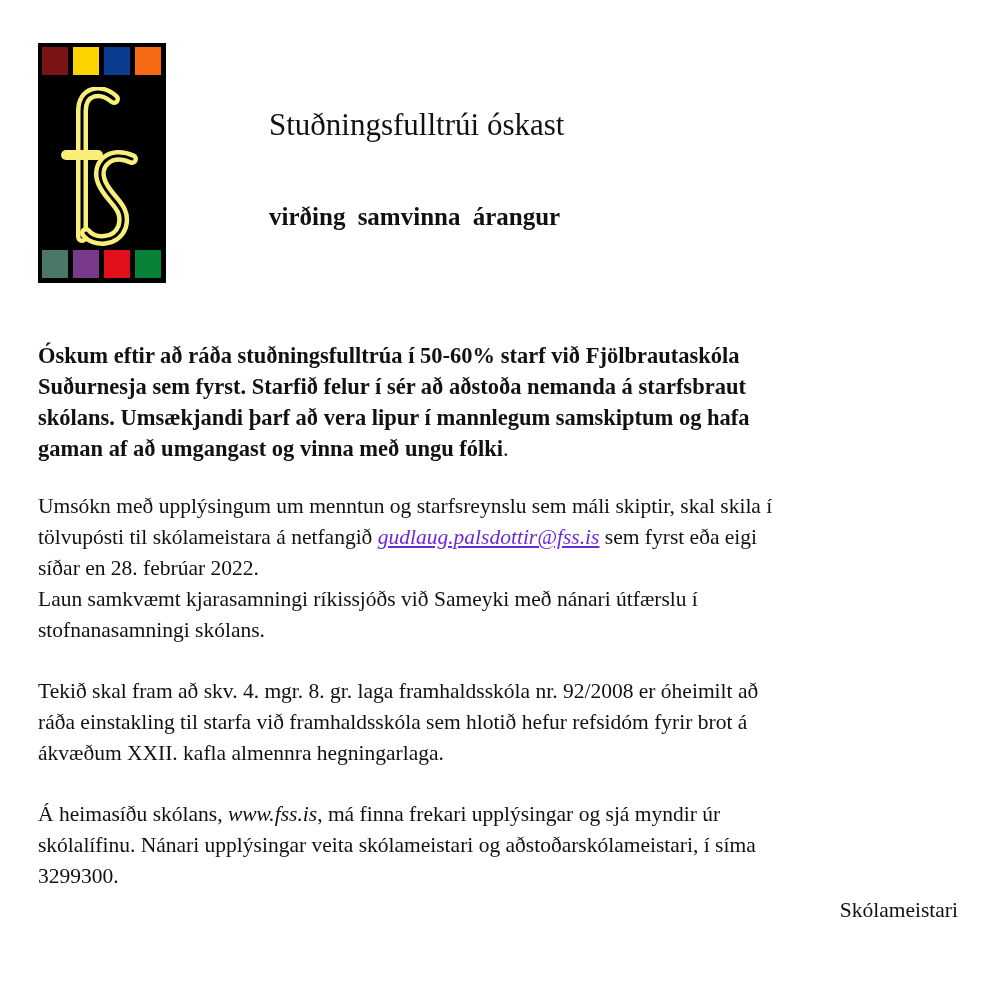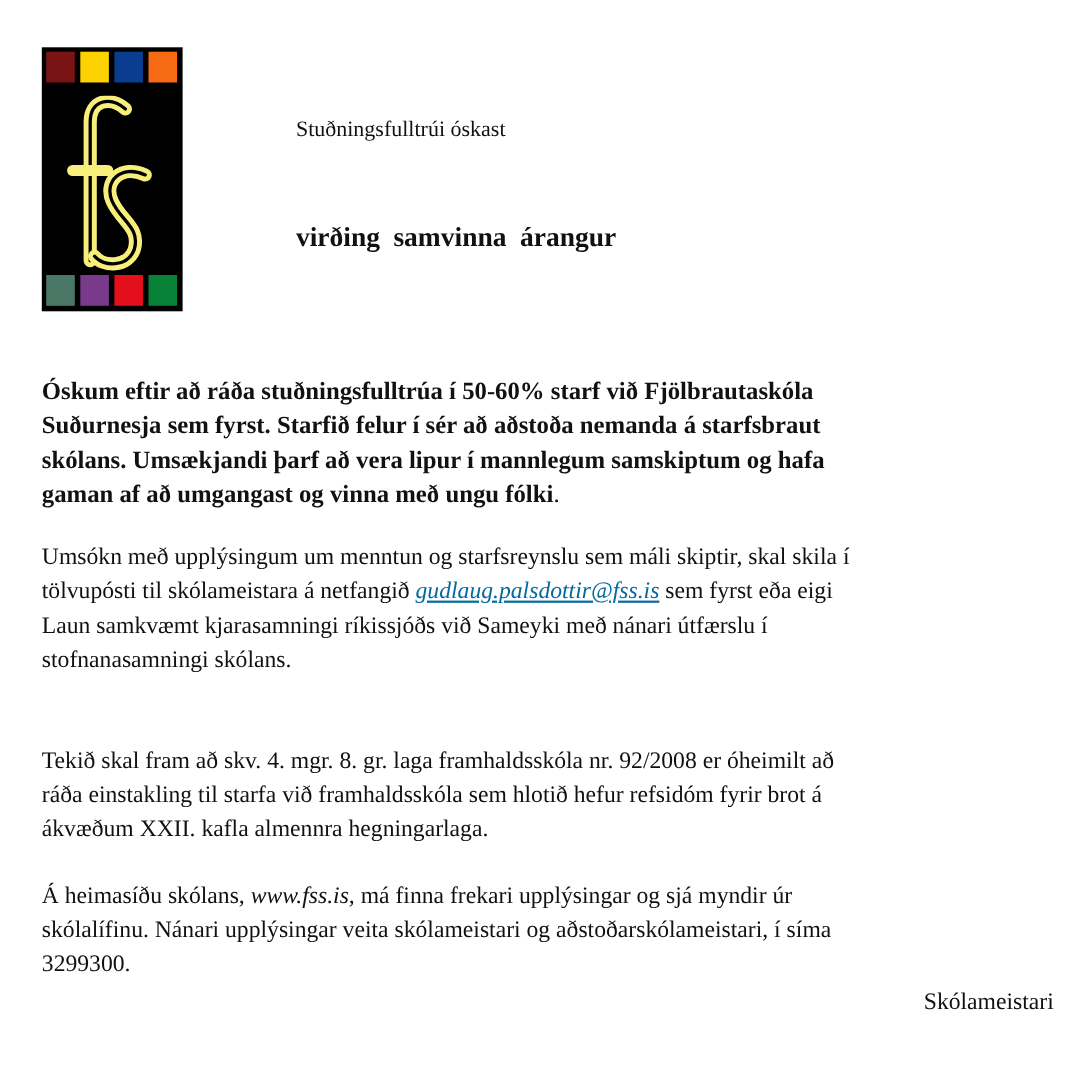--- a/index.html
+++ b/index.html
@@ -1,26 +1,26 @@
 <!DOCTYPE html>
 <html><head>
   <meta charset="utf-8">
   <style>
     html, body { margin: 0; padding: 0; background: #ffffff; }
     body { width: 992px; height: 990px; position: relative; overflow: hidden;
            font-family: "Liberation Serif", "DejaVu Serif", serif; color: #111; }
     .logo { position: absolute; left: 38px; top: 43px; width: 128px; height: 240px; background: #000; }
     .swatch { position: absolute; width: 26px; height: 28px; }
     .logo svg { position: absolute; left: 14px; top: 44px; }
-    .heading { position: absolute; left: 269px; top: 107px; font-size: 20px; font-weight: normal; }
+    .heading { position: absolute; left: 269px; top: 107px; font-size: 31px; font-weight: normal; }
     .motto { position: absolute; left: 269px; top: 203px; font-size: 25px; font-weight: bold; word-spacing: 6px; }
     .p { position: absolute; left: 38px; width: 930px; font-size: 21.5px; line-height: 31px; }
     .bold { font-weight: bold; font-size: 22.5px; line-height: 31px; }
     .line { display: block; white-space: nowrap; }
-    .email { color: #0369a1; font-style: italic; text-decoration: underline; }
+    .email { color: #6d28d9; font-style: italic; text-decoration: underline; }
     .site { font-style: italic; margin-top: 28px; }
     .sig { position: absolute; right: 34px; top: 898px; font-size: 21.5px; }
   </style>
 </head>
 <body>
 
 <div class="logo">
   <div class="swatch" style="left:4px;top:4px;background:#7a1414"></div>
   <div class="swatch" style="left:35px;top:4px;background:#fcd200"></div>
   <div class="swatch" style="left:66px;top:4px;background:#0a3d8f"></div>
@@ -48,20 +48,21 @@
 <div class="p bold" style="top:340px">
   <span class="line">Óskum eftir að ráða stuðningsfulltrúa í 50-60% starf við Fjölbrautaskóla</span>
   <span class="line">Suðurnesja sem fyrst.  Starfið felur í sér að aðstoða nemanda á starfsbraut</span>
   <span class="line">skólans.  Umsækjandi þarf að vera lipur í mannlegum samskiptum og hafa</span>
   <span class="line"><span>gaman af að umgangast og vinna með ungu fólki</span><span style="font-weight:normal">.</span></span>
 </div>
 
 <div class="p" style="top:491px">
   <span class="line">Umsókn með upplýsingum um menntun og starfsreynslu sem máli skiptir, skal skila í</span>
   <span class="line"><span>tölvupósti til skólameistara á netfangið </span><a class="email">gudlaug.palsdottir@fss.is</a><span> sem fyrst eða eigi</span></span>
+  <span class="line">síðar en 28. febrúar 2022.</span>
   <span class="line">Laun samkvæmt kjarasamningi ríkissjóðs við Sameyki með nánari útfærslu í</span>
   <span class="line">stofnanasamningi skólans.</span>
 </div>
 
 <div class="p" style="top:676px">
   <span class="line">Tekið skal fram að skv. 4. mgr. 8. gr. laga framhaldsskóla nr. 92/2008 er óheimilt að</span>
   <span class="line">ráða einstakling til starfa við framhaldsskóla sem hlotið hefur refsidóm fyrir brot á</span>
   <span class="line">ákvæðum XXII. kafla almennra hegningarlaga.</span>
 </div>
 

